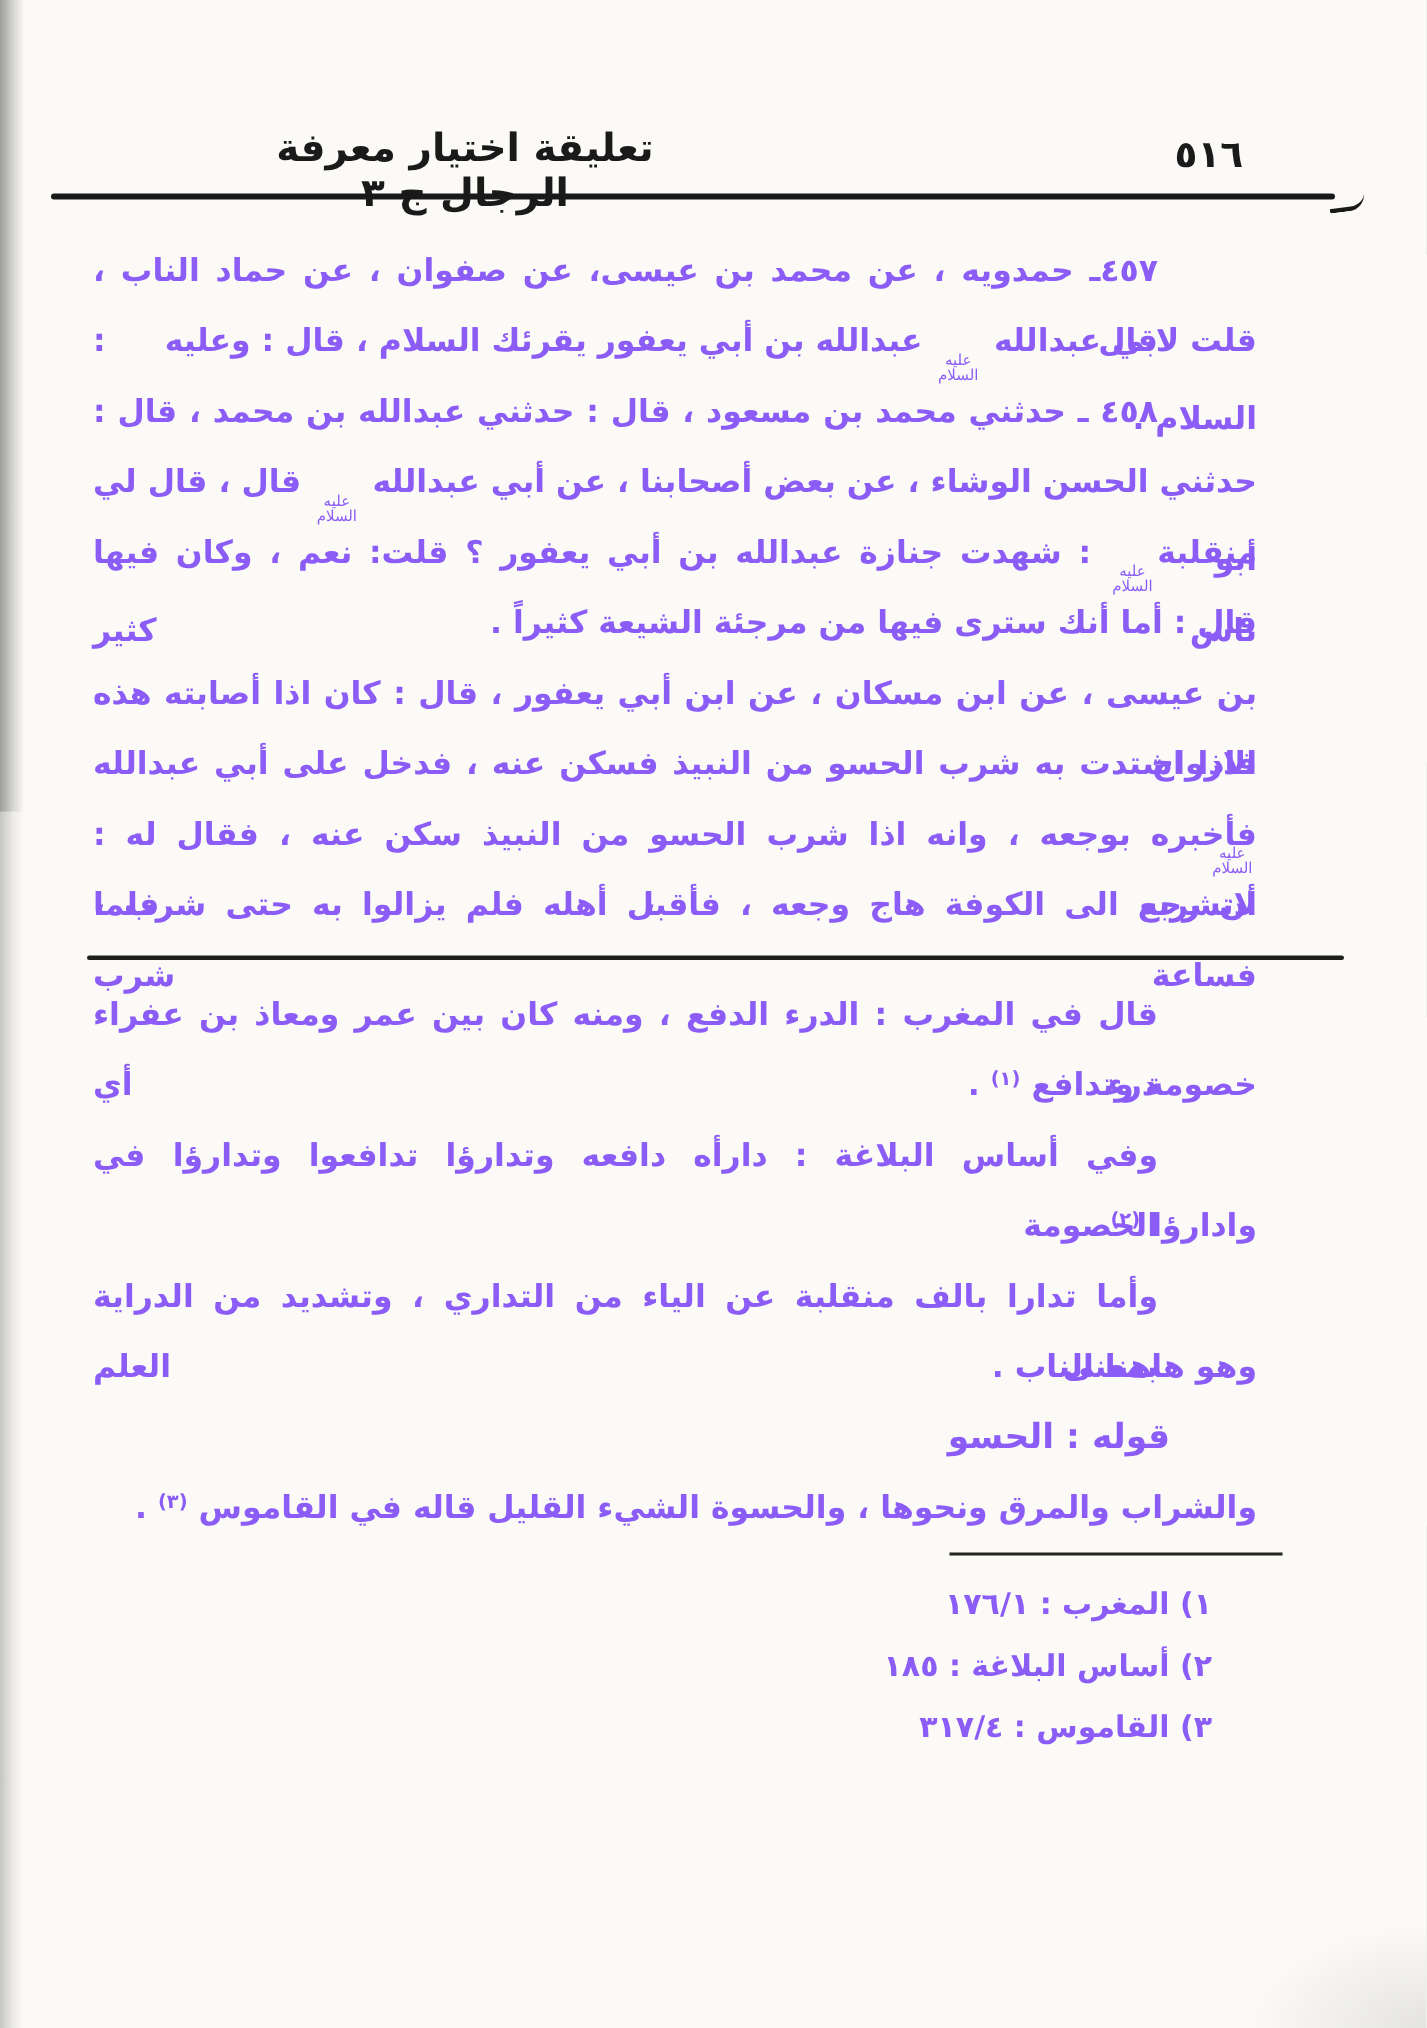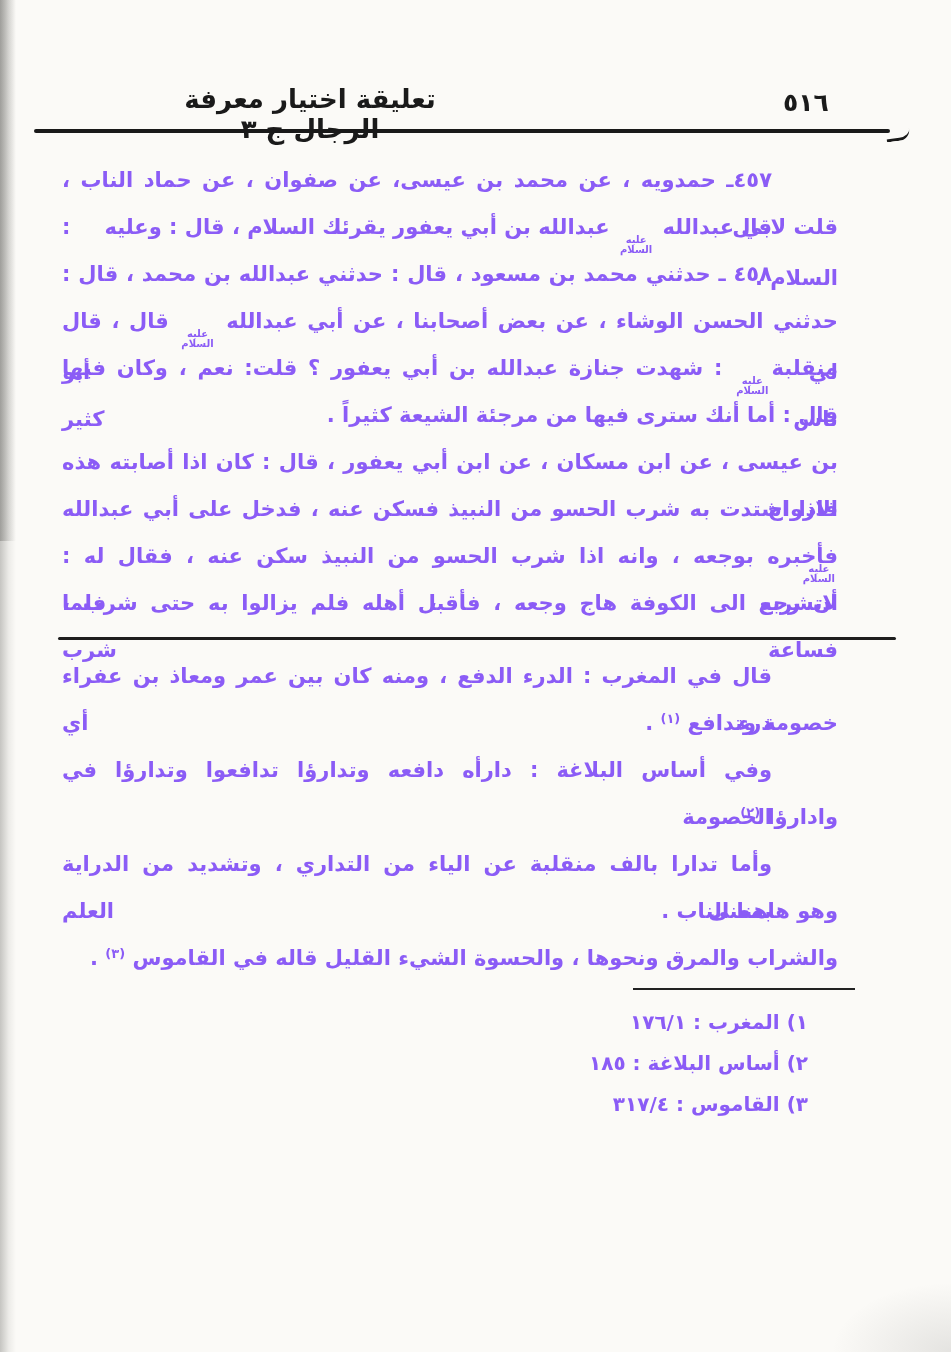--- a/index.html
+++ b/index.html
@@ -27,21 +27,21 @@
   
   .body{position:absolute;left:62px;top:157px;width:776px;direction:rtl;
     font-size:21px;font-weight:700;color:#8b5cf6;}
   .line{height:47px;line-height:47px;text-align:justify;text-align-last:justify;}
   .line.indent{padding-right:66px;}
   .line.last{text-align:right;text-align-last:right;}
   .heading{height:47px;line-height:47px;font-size:23px;font-weight:700;
     padding-right:58px;text-align:right;}
 
   .honorific{display:inline-flex;flex-direction:column;align-items:center;
-    vertical-align:-9px;font-size:10px;line-height:10px;font-weight:700;padding:0 3px;}
+    vertical-align:-9px;font-size:10px;line-height:10px;font-weight:400;padding:0 3px;}
   sup.fnref{font-size:13px;line-height:0;vertical-align:7px;letter-spacing:1px;}
 
   .mid-separator{width:838px;height:3px;background:#1e1e1e;border-radius:2px;
     margin:10px -58px 13px auto;}
   .fn-sep{width:222px;height:2px;background:#222;margin:6px -17px 12px auto;}
   .footnote{text-align:right;padding-right:30px;line-height:41px;font-size:20px;font-weight:700;}
 </style>
 </head>
 <body>
 
@@ -88,20 +88,21 @@
         <div class="line last"><span>خصومة وتدافع </span><sup class="fnref">(١)</sup><span> .</span></div>
       </div>
       <div class="paragraph">
         <div class="line indent"><span>وفي أساس البلاغة : دارأه دافعه وتدارؤا تدافعوا وتدارؤا في الخصومة</span></div>
         <div class="line last"><span>وادارؤا </span><sup class="fnref">(٢)</sup><span> .</span></div>
       </div>
       <div class="paragraph">
         <div class="line indent"><span>وأما تدارا بالف منقلبة عن الياء من التداري ، وتشديد من الدراية بمعنى العلم</span></div>
         <div class="line last"><span>وهو هاهنا الناب .</span></div>
       </div>
+      <div class="heading">قوله : الحسو</div>
       <div class="paragraph">
         <div class="line last"><span>والشراب والمرق ونحوها ، والحسوة الشيء القليل قاله في القاموس </span><sup class="fnref">(٣)</sup><span> .</span></div>
       </div>
       <div class="fn-sep"></div>
       <div class="footnotes">
         <div class="footnote">١) المغرب : ١٧٦/١</div>
         <div class="footnote">٢) أساس البلاغة : ١٨٥</div>
         <div class="footnote">٣) القاموس : ٣١٧/٤</div>
       </div>
     </main>

